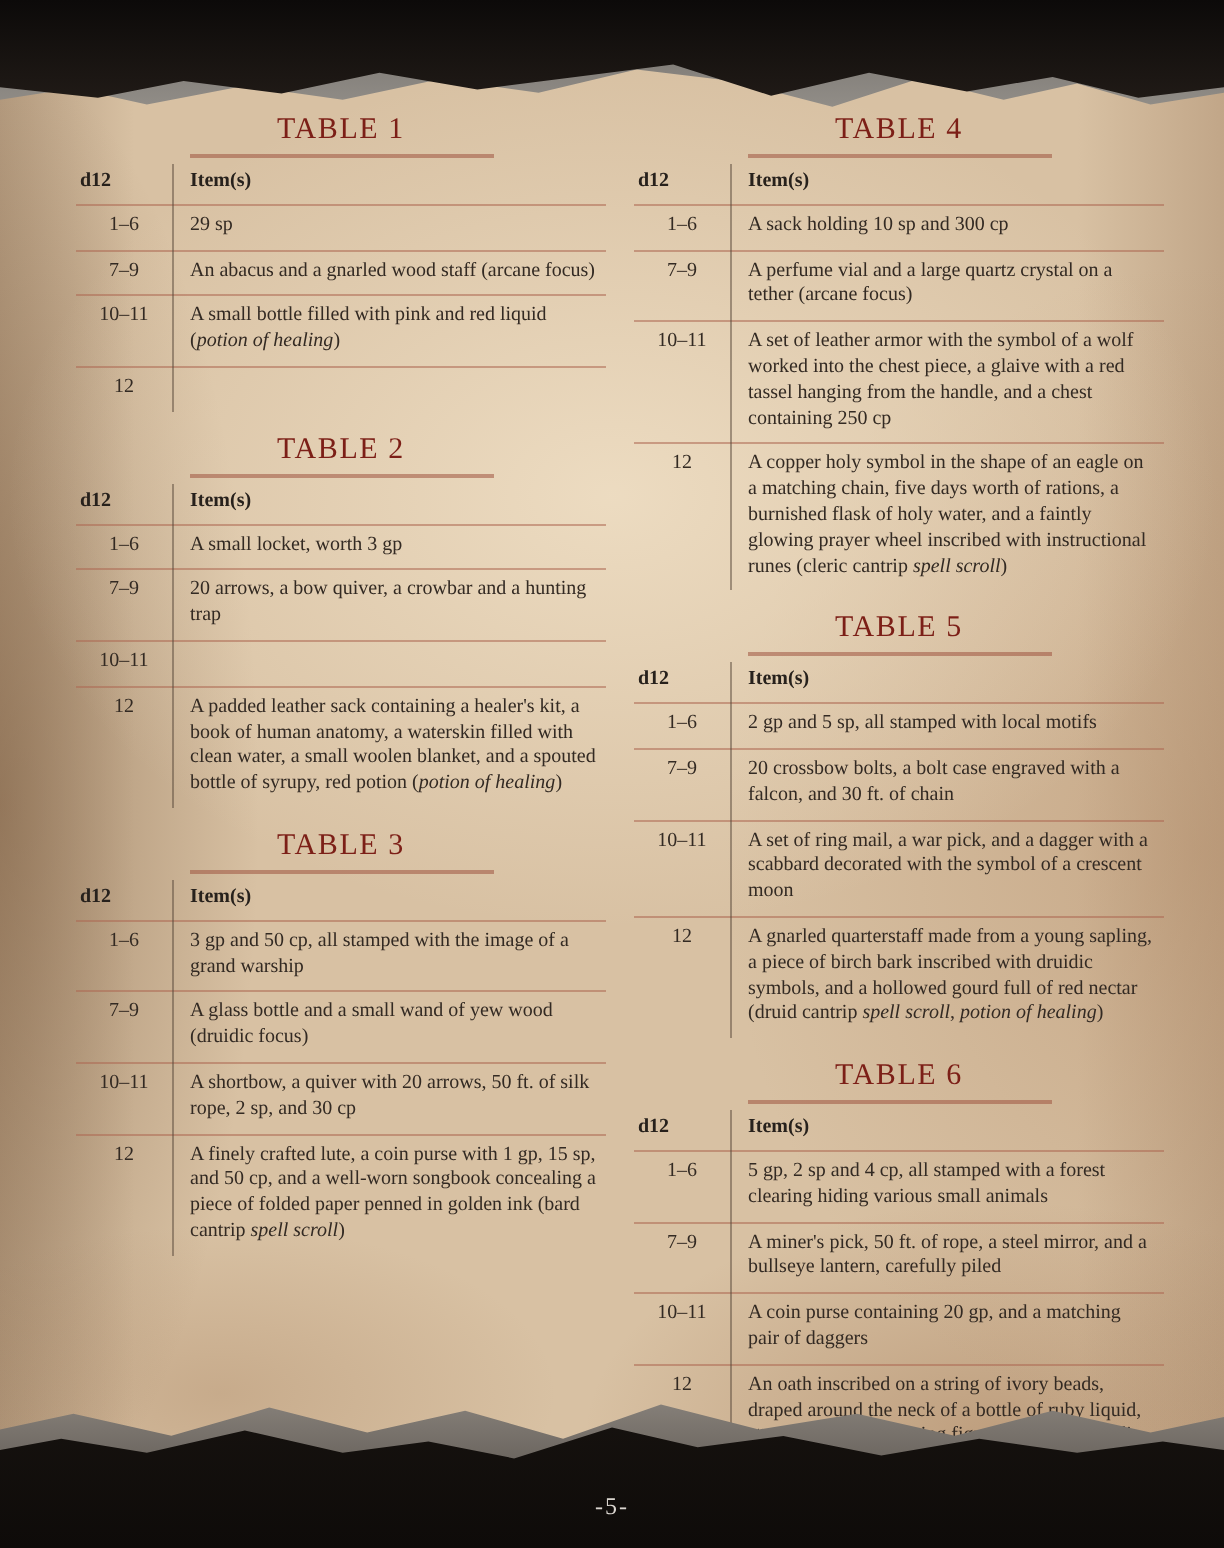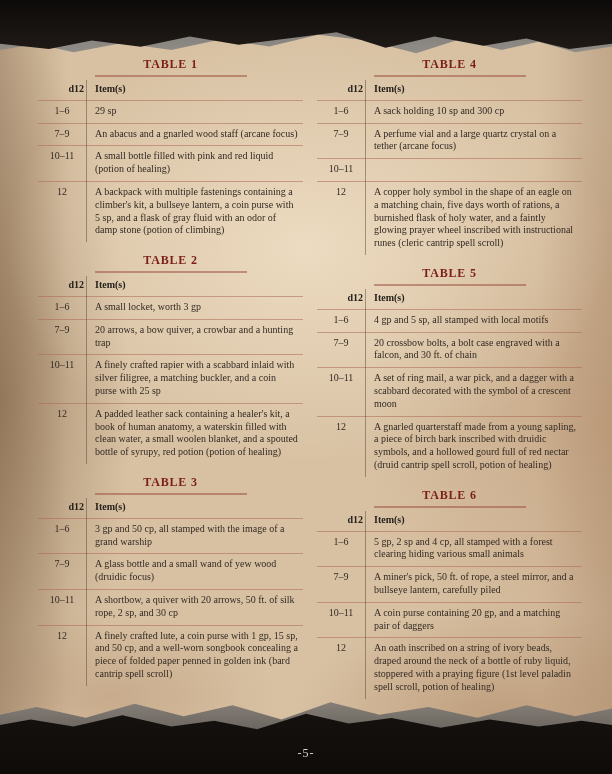--- a/index.html
+++ b/index.html
@@ -47,42 +47,42 @@
   
   .content{
     position:absolute;top:46px;left:38px;right:30px;
     display:flex;gap:14px;
     color:#332a23;
   }
   .col{flex:1;min-width:0;}
   .table-block{margin-bottom:3px;}
   .t-title{
     margin:11px 0 0;
-    font-size:12px;font-weight:bold;letter-spacing:.8px;
+    font-size:15px;font-weight:normal;letter-spacing:.8px;
     color:#7c1f17;text-align:center;
   }
   .t-underline{
     width:152px;height:2px;margin:3px auto 3px;
     background:rgba(158,84,63,.55);
   }
   .t-grid{position:relative;font-size:10px;line-height:1.28;}
   .t-grid::before{
     content:"";position:absolute;left:48px;top:0;bottom:0;width:1px;
     background:rgba(88,72,58,.5);
   }
   .t-row{
     display:grid;grid-template-columns:48px 1fr;
     border-bottom:1px solid rgba(173,103,82,.55);
   }
   .t-row:last-child{border-bottom:none;}
   .c-roll{text-align:center;padding:4px 2px 5px;}
   .c-item{padding:4px 4px 5px 9px;}
   .t-head .c-roll,.t-head .c-item{font-weight:bold;color:#27211c;padding-top:3px;padding-bottom:4px;}
-  .t-head .c-roll{text-align:right;font-family:Liberation Serif, serif;}
-  .it{}
+  .t-head .c-roll{text-align:left;font-family:Liberation Serif, serif;}
+  .it{font-style:italic;}
 </style>
 </head>
 <body>
 
 <div class="parchment"></div>
 <div class="torn torn-top-gray"></div>
 <div class="torn torn-top-black"></div>
 
 <div class="content">
 
@@ -103,21 +103,20 @@
         <div class="t-row">
           <div class="c-roll">7–9</div>
           <div class="c-item"><span>An abacus and a gnarled wood staff (arcane focus)</span></div>
         </div>
         <div class="t-row">
           <div class="c-roll">10–11</div>
           <div class="c-item"><span>A small bottle filled with pink and red liquid (</span><span class="it">potion of healing</span><span>)</span></div>
         </div>
         <div class="t-row">
           <div class="c-roll">12</div>
-          <div class="c-item"><span>A backpack with multiple fastenings containing a climber's kit, a bullseye lantern, a coin purse with 5 sp, and a flask of gray fluid with an odor of damp stone (</span><span class="it">potion of climbing</span><span>)</span></div>
         </div>
       </div>
     </section>
 
     <section class="table-block">
       <h2 class="t-title">TABLE 2</h2>
       <div class="t-underline"></div>
       <div class="t-grid">
         <div class="t-row t-head">
           <div class="c-roll">d12</div>
@@ -126,21 +125,20 @@
         <div class="t-row">
           <div class="c-roll">1–6</div>
           <div class="c-item"><span>A small locket, worth 3 gp</span></div>
         </div>
         <div class="t-row">
           <div class="c-roll">7–9</div>
           <div class="c-item"><span>20 arrows, a bow quiver, a crowbar and a hunting trap</span></div>
         </div>
         <div class="t-row">
           <div class="c-roll">10–11</div>
-          <div class="c-item"><span>A finely crafted rapier with a scabbard inlaid with silver filigree, a matching buckler, and a coin purse with 25 sp</span></div>
         </div>
         <div class="t-row">
           <div class="c-roll">12</div>
           <div class="c-item"><span>A padded leather sack containing a healer's kit, a book of human anatomy, a waterskin filled with clean water, a small woolen blanket, and a spouted bottle of syrupy, red potion (</span><span class="it">potion of healing</span><span>)</span></div>
         </div>
       </div>
     </section>
 
     <section class="table-block">
       <h2 class="t-title">TABLE 3</h2>
@@ -184,39 +182,40 @@
         <div class="t-row">
           <div class="c-roll">1–6</div>
           <div class="c-item"><span>A sack holding 10 sp and 300 cp</span></div>
         </div>
         <div class="t-row">
           <div class="c-roll">7–9</div>
           <div class="c-item"><span>A perfume vial and a large quartz crystal on a tether (arcane focus)</span></div>
         </div>
         <div class="t-row">
           <div class="c-roll">10–11</div>
+          <div class="c-item"><span>A set of leather armor with the symbol of a wolf worked into the chest piece, a glaive with a red tassel hanging from the handle, and a chest containing 250 cp</span></div>
         </div>
         <div class="t-row">
           <div class="c-roll">12</div>
           <div class="c-item"><span>A copper holy symbol in the shape of an eagle on a matching chain, five days worth of rations, a burnished flask of holy water, and a faintly glowing prayer wheel inscribed with instructional runes (cleric cantrip </span><span class="it">spell scroll</span><span>)</span></div>
         </div>
       </div>
     </section>
 
     <section class="table-block">
       <h2 class="t-title">TABLE 5</h2>
       <div class="t-underline"></div>
       <div class="t-grid">
         <div class="t-row t-head">
           <div class="c-roll">d12</div>
           <div class="c-item">Item(s)</div>
         </div>
         <div class="t-row">
           <div class="c-roll">1–6</div>
-          <div class="c-item"><span>4 gp and 5 sp, all stamped with local motifs</span></div>
+          <div class="c-item"><span>2 gp and 5 sp, all stamped with local motifs</span></div>
         </div>
         <div class="t-row">
           <div class="c-roll">7–9</div>
           <div class="c-item"><span>20 crossbow bolts, a bolt case engraved with a falcon, and 30 ft. of chain</span></div>
         </div>
         <div class="t-row">
           <div class="c-roll">10–11</div>
           <div class="c-item"><span>A set of ring mail, a war pick, and a dagger with a scabbard decorated with the symbol of a crescent moon</span></div>
         </div>
         <div class="t-row">

